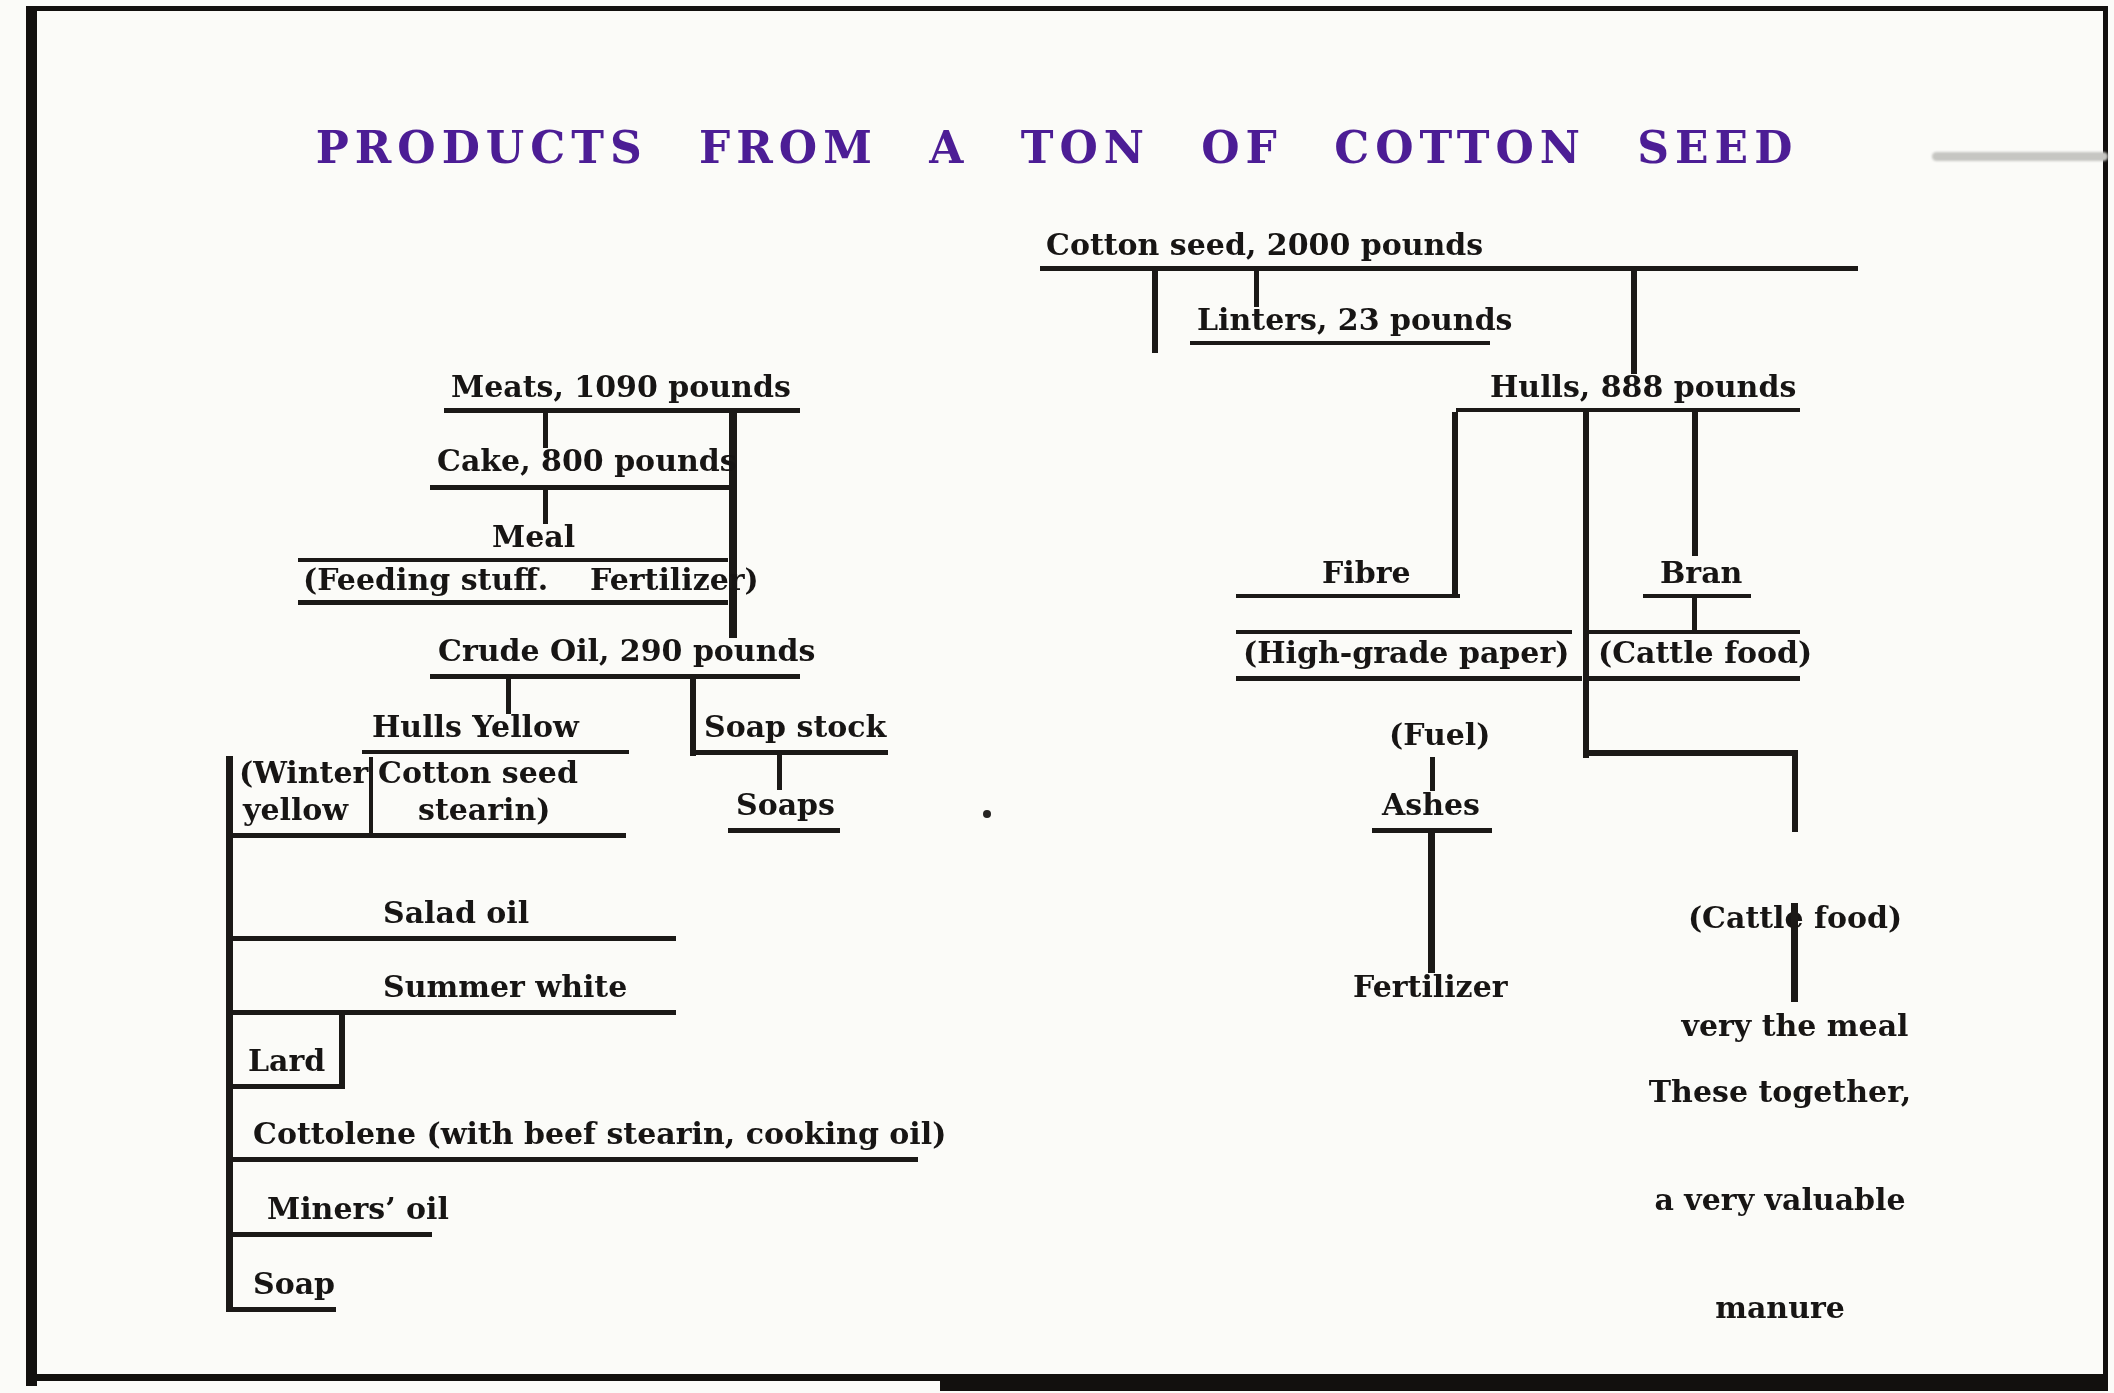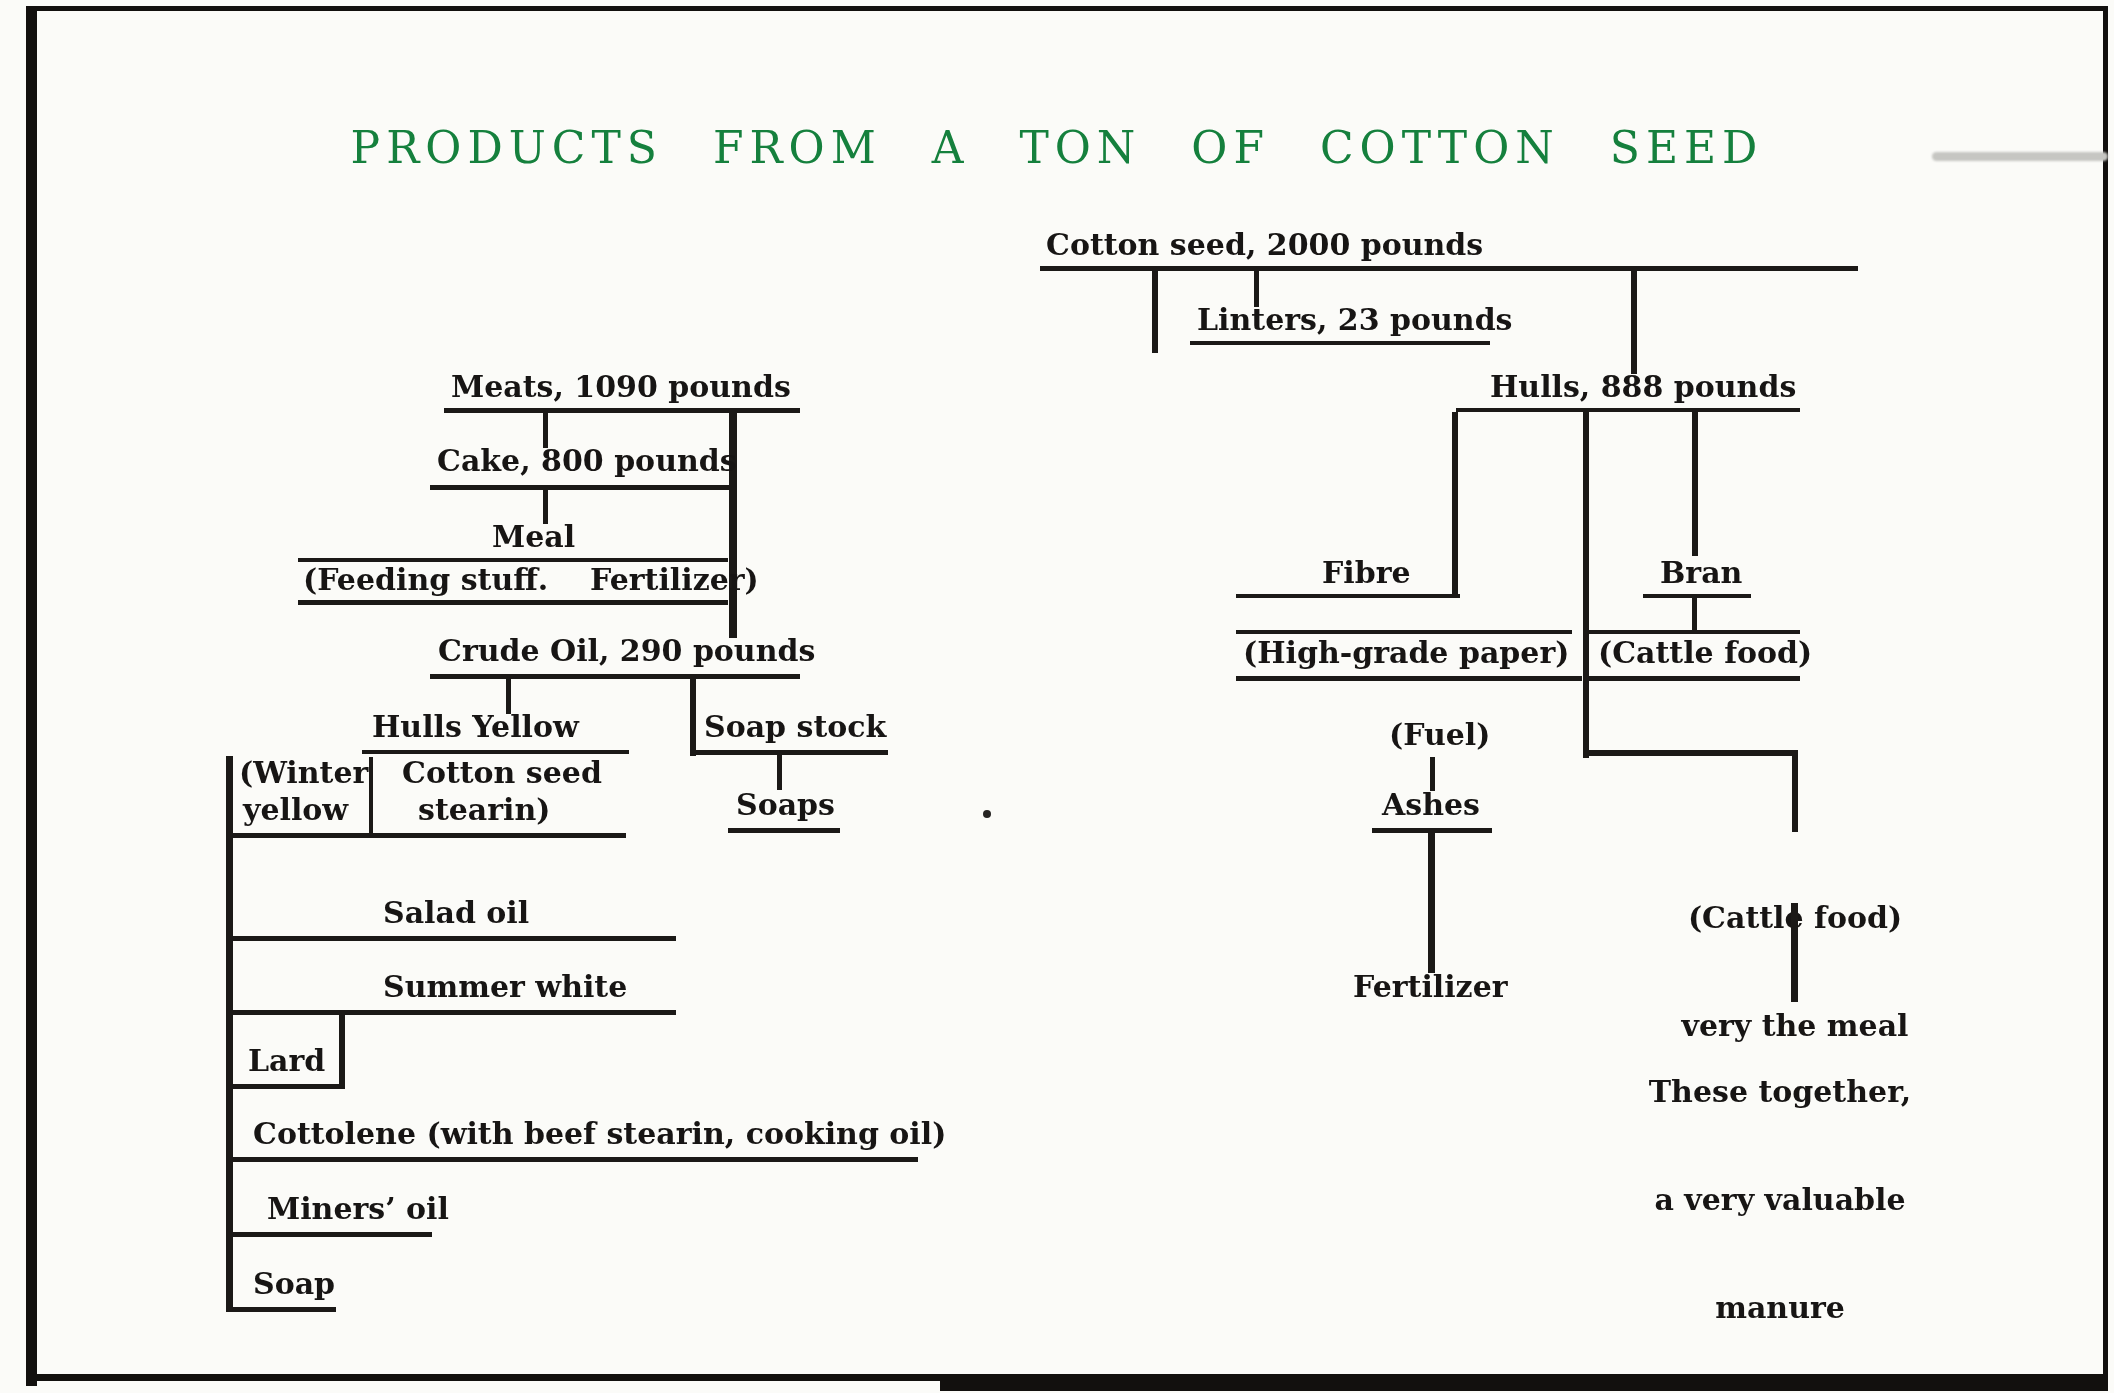--- a/index.html
+++ b/index.html
@@ -15,25 +15,25 @@
     font-weight:700;
     font-size:30px;
     line-height:1.15;
     color:#171514;
     white-space:pre;
   }
   .title{
     position:absolute;
     left:0;right:0;top:122px;
     text-align:center;
-    font-weight:400;
+    font-weight:700;
     font-size:44px;
     letter-spacing:6px;
     word-spacing:30px;
-    color:#15803d;
+    color:#4c1d95;
     white-space:nowrap;
   }
   .hl,.vl{position:absolute;background:#1b1917;}
   .edge{position:absolute;background:#12100e;}
   .block{
     position:absolute;
     font-weight:700;
     font-size:30px;
     line-height:1.2;
     color:#171514;
@@ -141,21 +141,21 @@
   <div class="vl" style="left:690px;top:678px;width:6px;height:78px"></div>
   <div class="lbl" style="left:704px;top:710px">Soap stock</div>
   <div class="hl" style="left:696px;top:750px;width:192px;height:5px"></div>
   <div class="vl" style="left:777px;top:754px;width:5px;height:36px"></div>
   <div class="lbl" style="left:736px;top:788px">Soaps</div>
   <div class="hl" style="left:728px;top:828px;width:112px;height:5px"></div>
 
   <div class="lbl" style="left:239px;top:756px">(Winter</div>
   <div class="lbl" style="left:243px;top:793px">yellow</div>
   <div class="vl" style="left:369px;top:757px;width:4px;height:79px"></div>
-  <div class="lbl" style="left:402px;top:756px">Cotton seed</div>
+  <div class="lbl" style="left:378px;top:756px">Cotton seed</div>
   <div class="lbl" style="left:418px;top:793px">stearin)</div>
   <div class="hl" style="left:226px;top:833px;width:400px;height:5px"></div>
 
   <div class="vl" style="left:226px;top:756px;width:7px;height:556px"></div>
 
   <div class="lbl" style="left:383px;top:896px">Salad oil</div>
   <div class="hl" style="left:226px;top:936px;width:450px;height:5px"></div>
 
   <div class="lbl" style="left:383px;top:970px">Summer white</div>
   <div class="hl" style="left:226px;top:1010px;width:450px;height:5px"></div>

